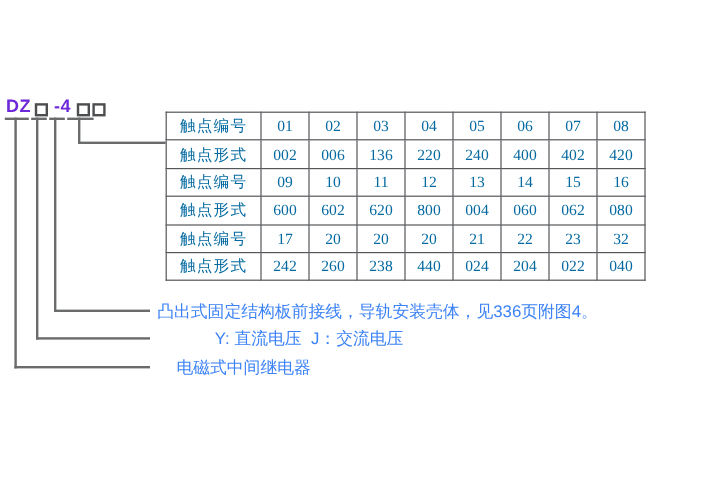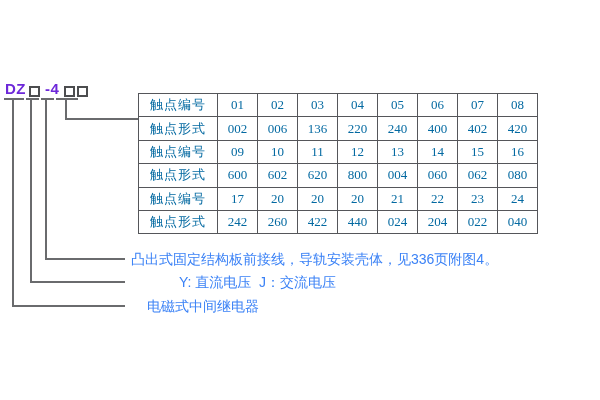--- a/index.html
+++ b/index.html
@@ -137,27 +137,27 @@
       </tr>
       <tr>
         <td class="lbl">触点编号</td>
         <td class="val">17</td>
         <td class="val">20</td>
         <td class="val">20</td>
         <td class="val">20</td>
         <td class="val">21</td>
         <td class="val">22</td>
         <td class="val">23</td>
-        <td class="val">24</td>
+        <td class="val">32</td>
       </tr>
       <tr>
         <td class="lbl">触点形式</td>
         <td class="val">242</td>
         <td class="val">260</td>
-        <td class="val">422</td>
+        <td class="val">238</td>
         <td class="val">440</td>
         <td class="val">024</td>
         <td class="val">204</td>
         <td class="val">022</td>
         <td class="val">040</td>
       </tr>
     </tbody>
   </table>
 
   <div class="annot" style="left:131px; top:251px;">凸出式固定结构板前接线，导轨安装壳体，见336页附图4。</div>

